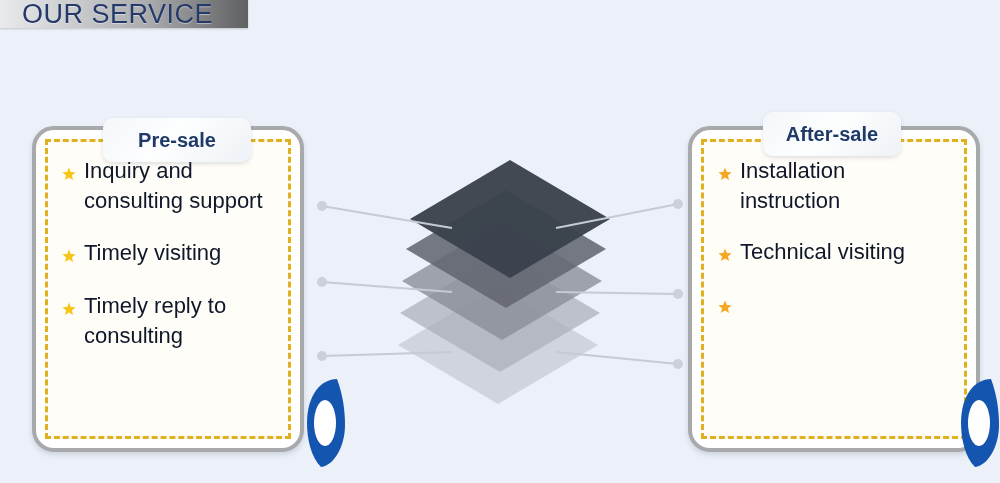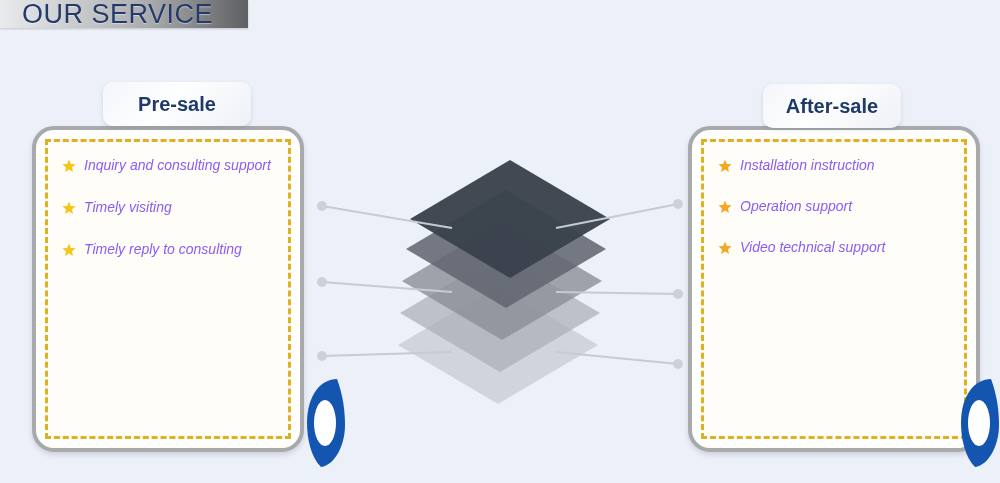--- a/index.html
+++ b/index.html
@@ -81,46 +81,46 @@
     display: flex;
     align-items: center;
     justify-content: center;
     font-size: 20px;
     font-weight: bold;
     color: #1f3a68;
     z-index: 5;
     white-space: nowrap;
     padding: 0 14px;
     box-sizing: border-box;
+    margin-top: 36px;
   }
   #tab-presale {
     left: 103px;
     top: 82px;
     width: 148px;
   }
   #tab-aftersale {
     left: 763px;
-    top: 84px;
+    top: 76px;
     width: 138px;
   }
 
   
   ul.bullet-list {
     list-style: none;
     margin: 0;
     padding: 0;
   }
   ul.bullet-list li {
     position: relative;
-    font-size: 14px;
+    font-size: 22px;
     line-height: 1.35;
-    color: #8b5cf6;
+    color: #0f172a;
     margin-bottom: 22px;
     padding-left: 22px;
-    font-style: italic;
   }
   ul.bullet-list li:last-child { margin-bottom: 0; }
   .star-bullet {
     position: absolute;
     left: 0;
     top: 3px;
     width: 14px;
     height: 14px;
     display: block;
   }
@@ -243,29 +243,28 @@
           </svg>
         </span>
         <span>Installation instruction</span>
       </li>
       <li>
         <span class="star-bullet">
           <svg viewBox="0 0 24 24" width="14" height="14" xmlns="http://www.w3.org/2000/svg">
             <polygon points="12,1 15.1,8.6 23.2,9.2 17,14.5 19,22.4 12,18 5,22.4 7,14.5 0.8,9.2 8.9,8.6" fill="#f5a623"></polygon>
           </svg>
         </span>
-        <span>Operation support</span>
+        <span>Technical visiting</span>
       </li>
       <li>
         <span class="star-bullet">
           <svg viewBox="0 0 24 24" width="14" height="14" xmlns="http://www.w3.org/2000/svg">
             <polygon points="12,1 15.1,8.6 23.2,9.2 17,14.5 19,22.4 12,18 5,22.4 7,14.5 0.8,9.2 8.9,8.6" fill="#f5a623"></polygon>
           </svg>
         </span>
-        <span>Video technical support</span>
       </li>
     </ul>
   </div>
 </div>
 
 <div class="tab-label" id="tab-presale">Pre-sale</div>
 <div class="tab-label" id="tab-aftersale">After-sale</div>
 
 <svg class="leaf-deco" id="leaf-left" viewBox="0 0 44 92" xmlns="http://www.w3.org/2000/svg">
   <path d="M4 46 C4 18 18 2 34 2 C40 18 42 34 42 48 C42 68 32 88 18 90 C8 80 4 62 4 46 Z" fill="#1455b0"></path>

